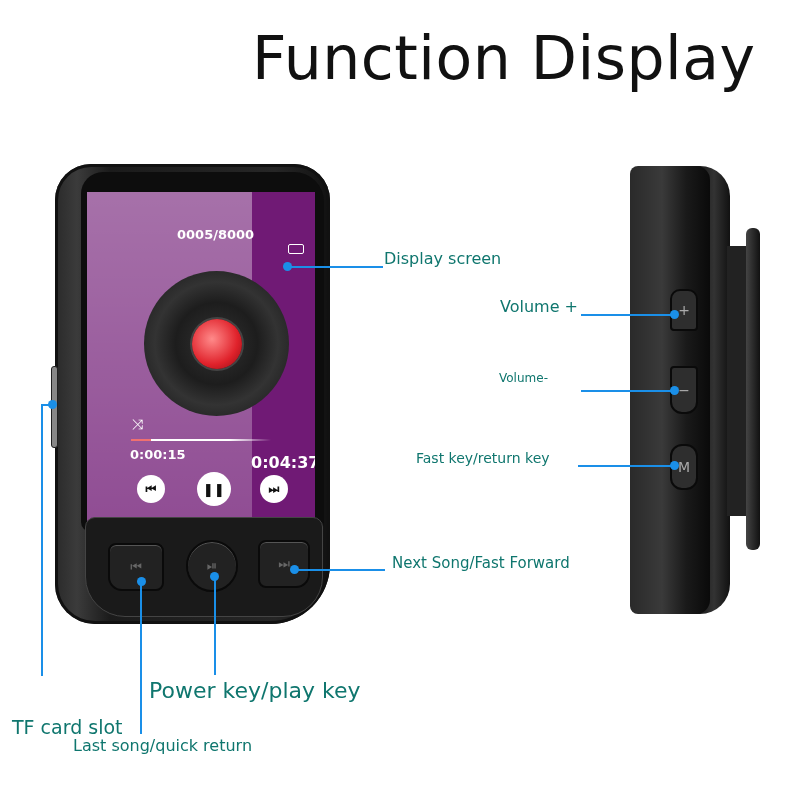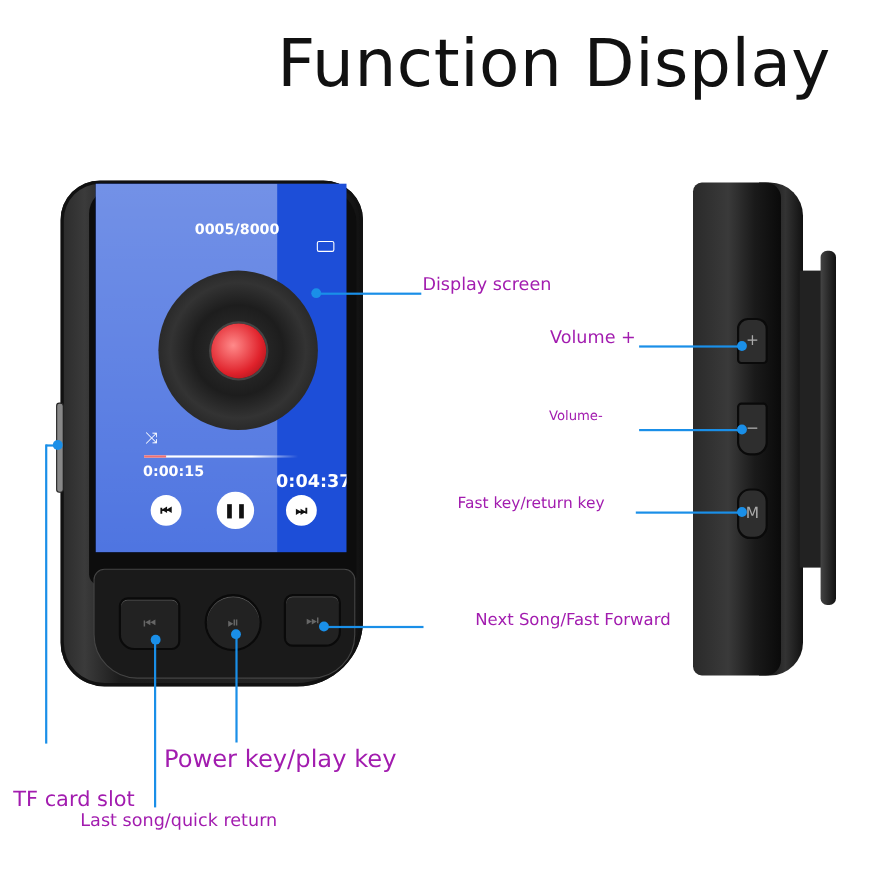--- a/index.html
+++ b/index.html
@@ -1,26 +1,26 @@
 <!DOCTYPE html>
 <html><head>
 <meta charset="utf-8">
 <style>
   html,body{margin:0;padding:0;background:#fff;}
   body{width:800px;height:800px;position:relative;overflow:hidden;font-family:"DejaVu Sans",sans-serif;}
   .title{position:absolute;left:252px;top:18px;font-size:60px;color:#111;font-weight:400;letter-spacing:0.5px;line-height:80px;white-space:nowrap;}
-  .label{position:absolute;color:#a21caf;white-space:nowrap;}
+  .label{position:absolute;color:#0f766e;white-space:nowrap;}
   .ln{position:absolute;background:#1a8fe8;}
   .dot{position:absolute;width:9px;height:9px;border-radius:50%;background:#1a8fe8;}
 
   
   .front{position:absolute;left:55px;top:164px;width:275px;height:460px;}
   .front .body{position:absolute;left:0;top:0;width:275px;height:460px;border-radius:36px 36px 60px 40px;background:linear-gradient(90deg,#2a2a2a,#3b3b3b 8%,#1b1b1b 20%,#262626 80%,#111);box-shadow:inset 0 0 0 3px #111;}
   .front .bezel{position:absolute;left:26px;top:8px;width:243px;height:360px;border-radius:22px 30px 10px 10px;background:#0d0d0d;}
-  .screen{position:absolute;left:32px;top:3px;width:228px;height:335px;background:#1d4ed8;overflow:hidden;}
+  .screen{position:absolute;left:32px;top:28px;width:228px;height:335px;background:#701a75;overflow:hidden;}
   .screen .gloss{position:absolute;left:0;top:0;width:165px;height:335px;background:linear-gradient(180deg,rgba(255,255,255,0.38),rgba(255,255,255,0.22));}
   .counter{position:absolute;left:90px;top:35px;color:#fff;font-size:13px;font-weight:bold;}
   .battery{position:absolute;left:201px;top:52px;width:14px;height:8px;border:1.5px solid #fff;border-radius:2px;}
   .disc{position:absolute;left:57px;top:79px;width:145px;height:145px;border-radius:50%;background:radial-gradient(circle,#333 0,#1d1d1d 40%,#333 60%,#111 100%);}
   .label-red{position:absolute;left:48px;top:48px;width:50px;height:50px;border-radius:50%;background:radial-gradient(circle at 40% 40%,#ff8a8a,#e0222b 60%,#8d0b12);box-shadow:0 0 0 2px #444;}
   .shuffle{position:absolute;left:45px;top:224px;color:#fff;font-size:14px;}
   .progress{position:absolute;left:44px;top:247px;width:140px;height:2px;background:linear-gradient(90deg,#fff,#fff 70%,rgba(255,255,255,0));}
   .progress .fill{position:absolute;left:0;top:0;width:20px;height:2px;background:#f07070;}
   .t1{position:absolute;left:43px;top:255px;color:#fff;font-size:13px;font-weight:bold;}
   .t2{position:absolute;left:164px;top:261px;color:#fff;font-size:16px;font-weight:bold;}
@@ -91,21 +91,21 @@
 <div class="label" style="left:499px;top:371px;font-size:12px;">Volume-</div>
 <div class="ln" style="left:581px;top:390px;width:94px;height:2px;"></div>
 <div class="dot" style="left:670px;top:386px;"></div>
 
 <div class="label" style="left:416px;top:450px;font-size:14px;">Fast key/return key</div>
 <div class="ln" style="left:578px;top:465px;width:97px;height:2px;"></div>
 <div class="dot" style="left:670px;top:461px;"></div>
 
 <div class="dot" style="left:290px;top:565px;"></div>
 <div class="ln" style="left:295px;top:569px;width:90px;height:2px;"></div>
-<div class="label" style="left:392px;top:554px;font-size:15px;margin-left:40px;">Next Song/Fast Forward</div>
+<div class="label" style="left:392px;top:554px;font-size:15px;">Next Song/Fast Forward</div>
 
 <div class="dot" style="left:48px;top:400px;"></div>
 <div class="ln" style="left:42px;top:404px;width:10px;height:2px;"></div>
 <div class="ln" style="left:41px;top:404px;width:2px;height:272px;"></div>
 <div class="label" style="left:12px;top:716px;font-size:19px;">TF card slot</div>
 
 <div class="dot" style="left:210px;top:572px;"></div>
 <div class="ln" style="left:214px;top:576px;width:2px;height:99px;"></div>
 <div class="label" style="left:149px;top:678px;font-size:22px;">Power key/play key</div>
 

